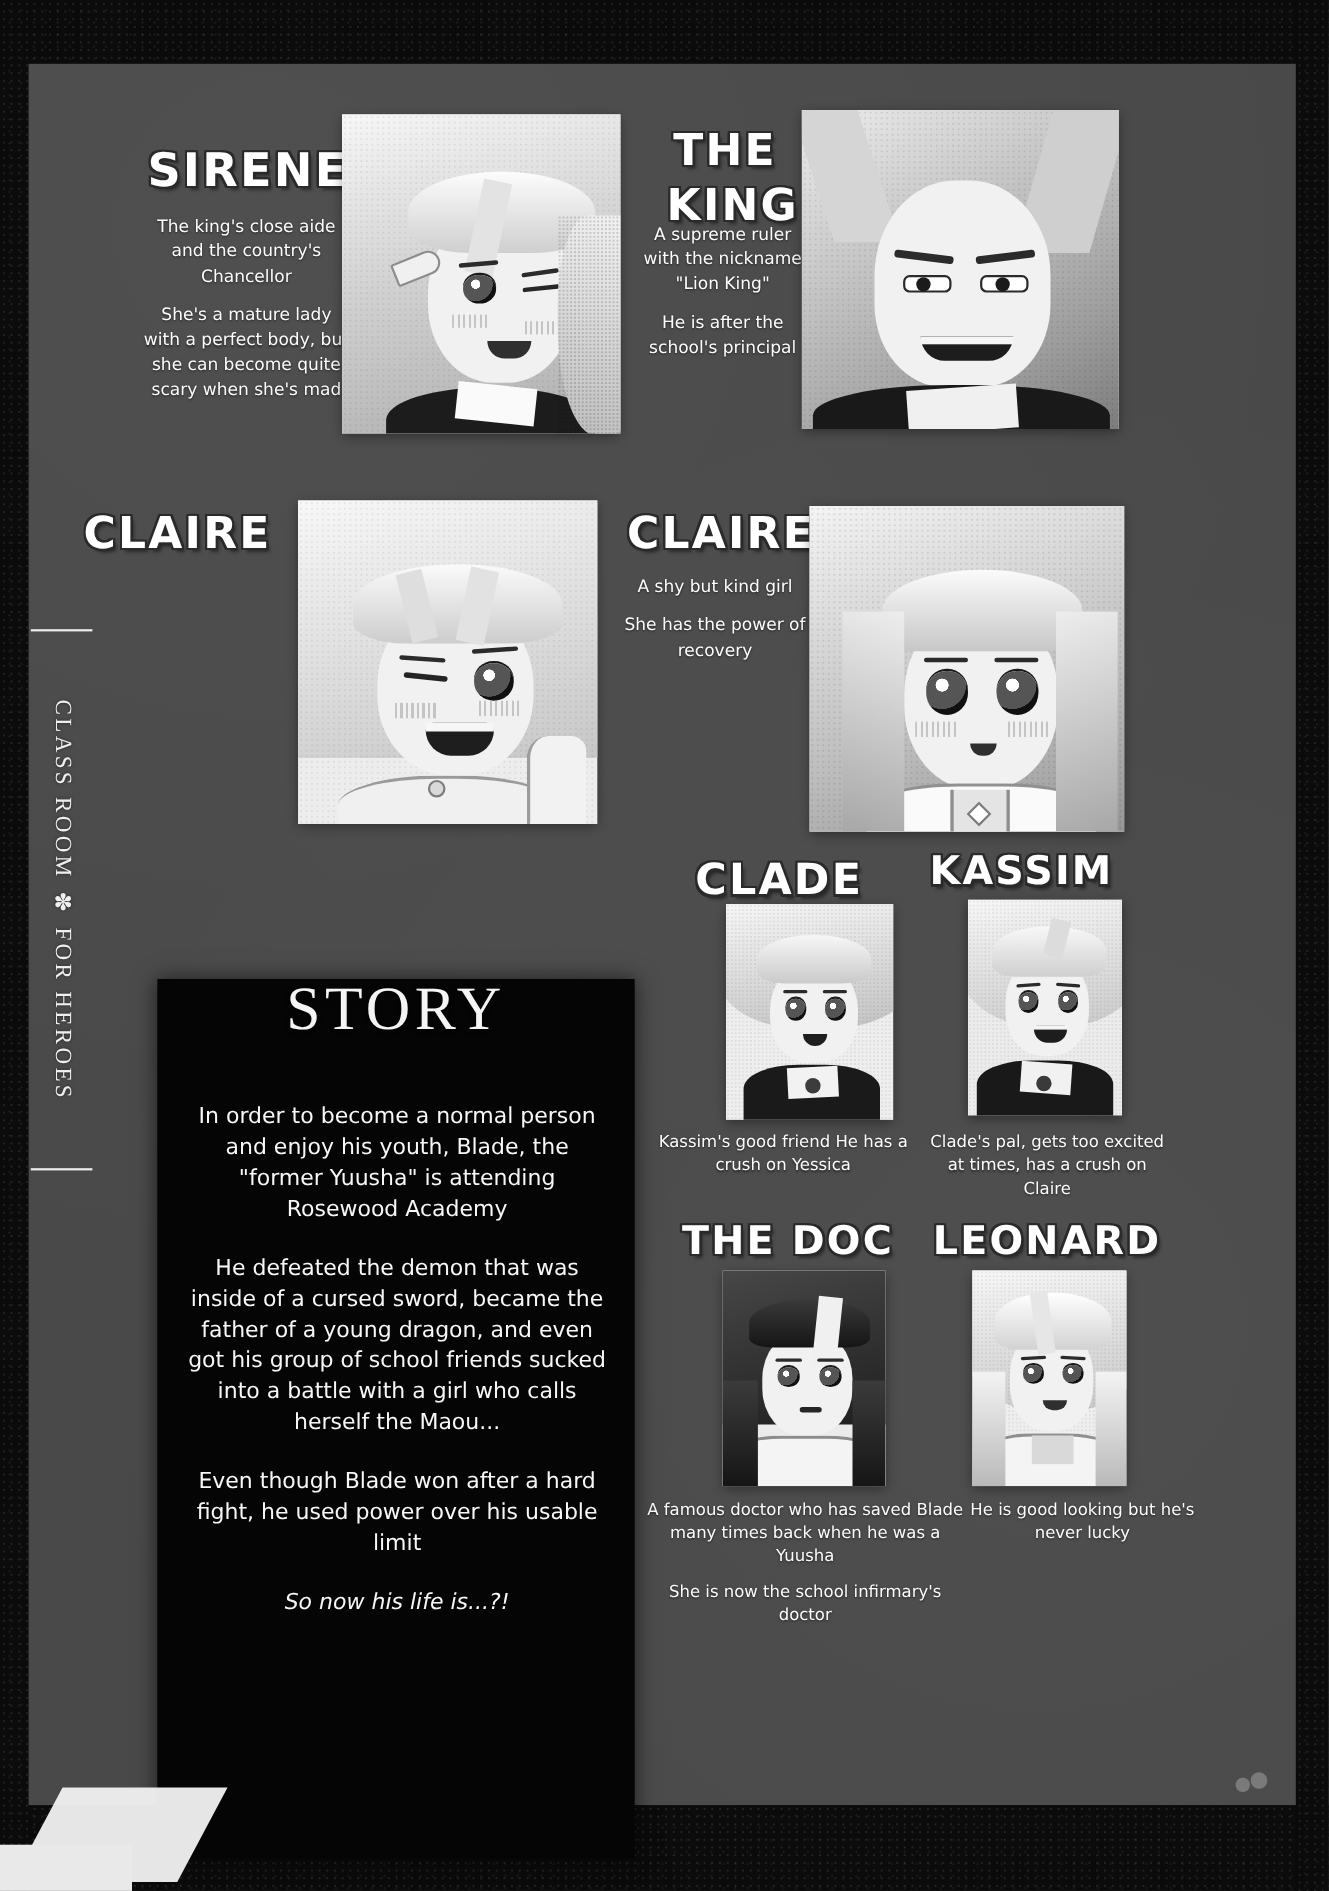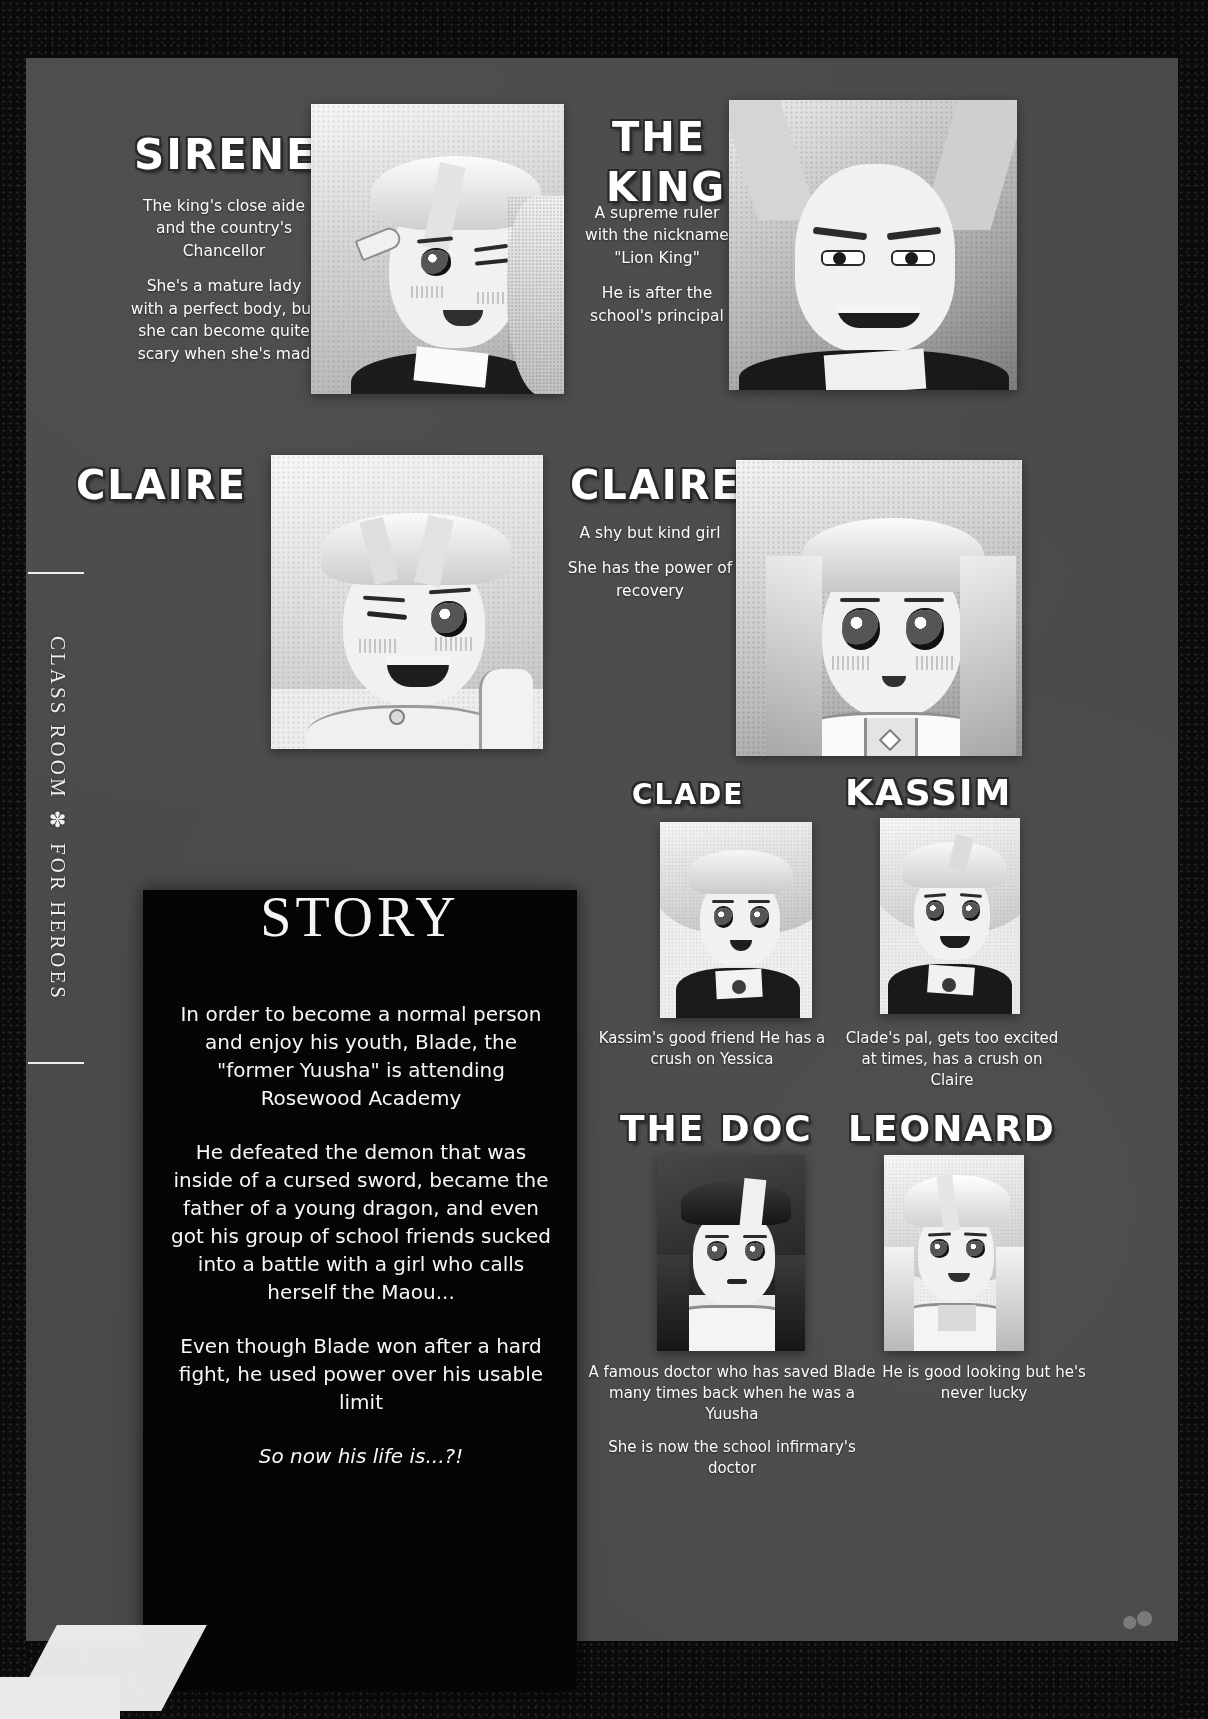--- a/index.html
+++ b/index.html
@@ -352,21 +352,21 @@
 
       <div style="position:absolute;left:52px;top:252px;width:208px;height:64px;background:#fafafa;border-radius:40% 40% 0 0;border-top:3px solid #909090;"></div>
       <div style="position:absolute;left:128px;top:258px;width:54px;height:46px;background:#e4e4e4;border-left:3px solid #8e8e8e;border-right:3px solid #8e8e8e;"></div>
       <div style="position:absolute;left:146px;top:272px;width:16px;height:16px;background:#fff;border:2px solid #7c7c7c;transform:rotate(45deg);"></div>
 
       <div style="position:absolute;left:30px;top:96px;width:56px;height:200px;background:linear-gradient(200deg,#ededed,#a7a7a7);"></div>
       <div style="position:absolute;left:224px;top:96px;width:56px;height:200px;background:linear-gradient(160deg,#ededed,#a7a7a7);"></div>
     </div>
   </div>
 
-  <div class="char-name" style="left:632px; top:778px; font-size:28px;">CLADE</div>
+  <div class="char-name" style="left:632px; top:778px; font-size:39px;">CLADE</div>
   <div class="portrait" style="left:660px; top:822px; width:152px; height:196px;">
     <div class="art">
       <div style="position:absolute;inset:0;background:#efefef;"></div>
       <div style="position:absolute;left:-8px;top:-8px;width:180px;height:120px;background:linear-gradient(170deg,#fafafa,#c2c2c2);border-radius:0 0 40% 40%;"></div>
       <div class="dots fine" style="inset:0;opacity:.22;"></div>
       <div class="skin" style="position:absolute;left:40px;top:52px;width:80px;height:92px;border-radius:48% 48% 44% 44%;"></div>
       <div style="position:absolute;left:28px;top:28px;width:104px;height:44px;background:linear-gradient(180deg,#f7f7f7,#cacaca);border-radius:50% 50% 26% 26%;"></div>
       <div class="eye" style="left:54px;top:86px;width:19px;height:20px;"></div>
       <div class="eye" style="left:90px;top:86px;width:19px;height:20px;"></div>
       <div class="brow" style="left:52px;top:78px;width:22px;height:3px;"></div>

